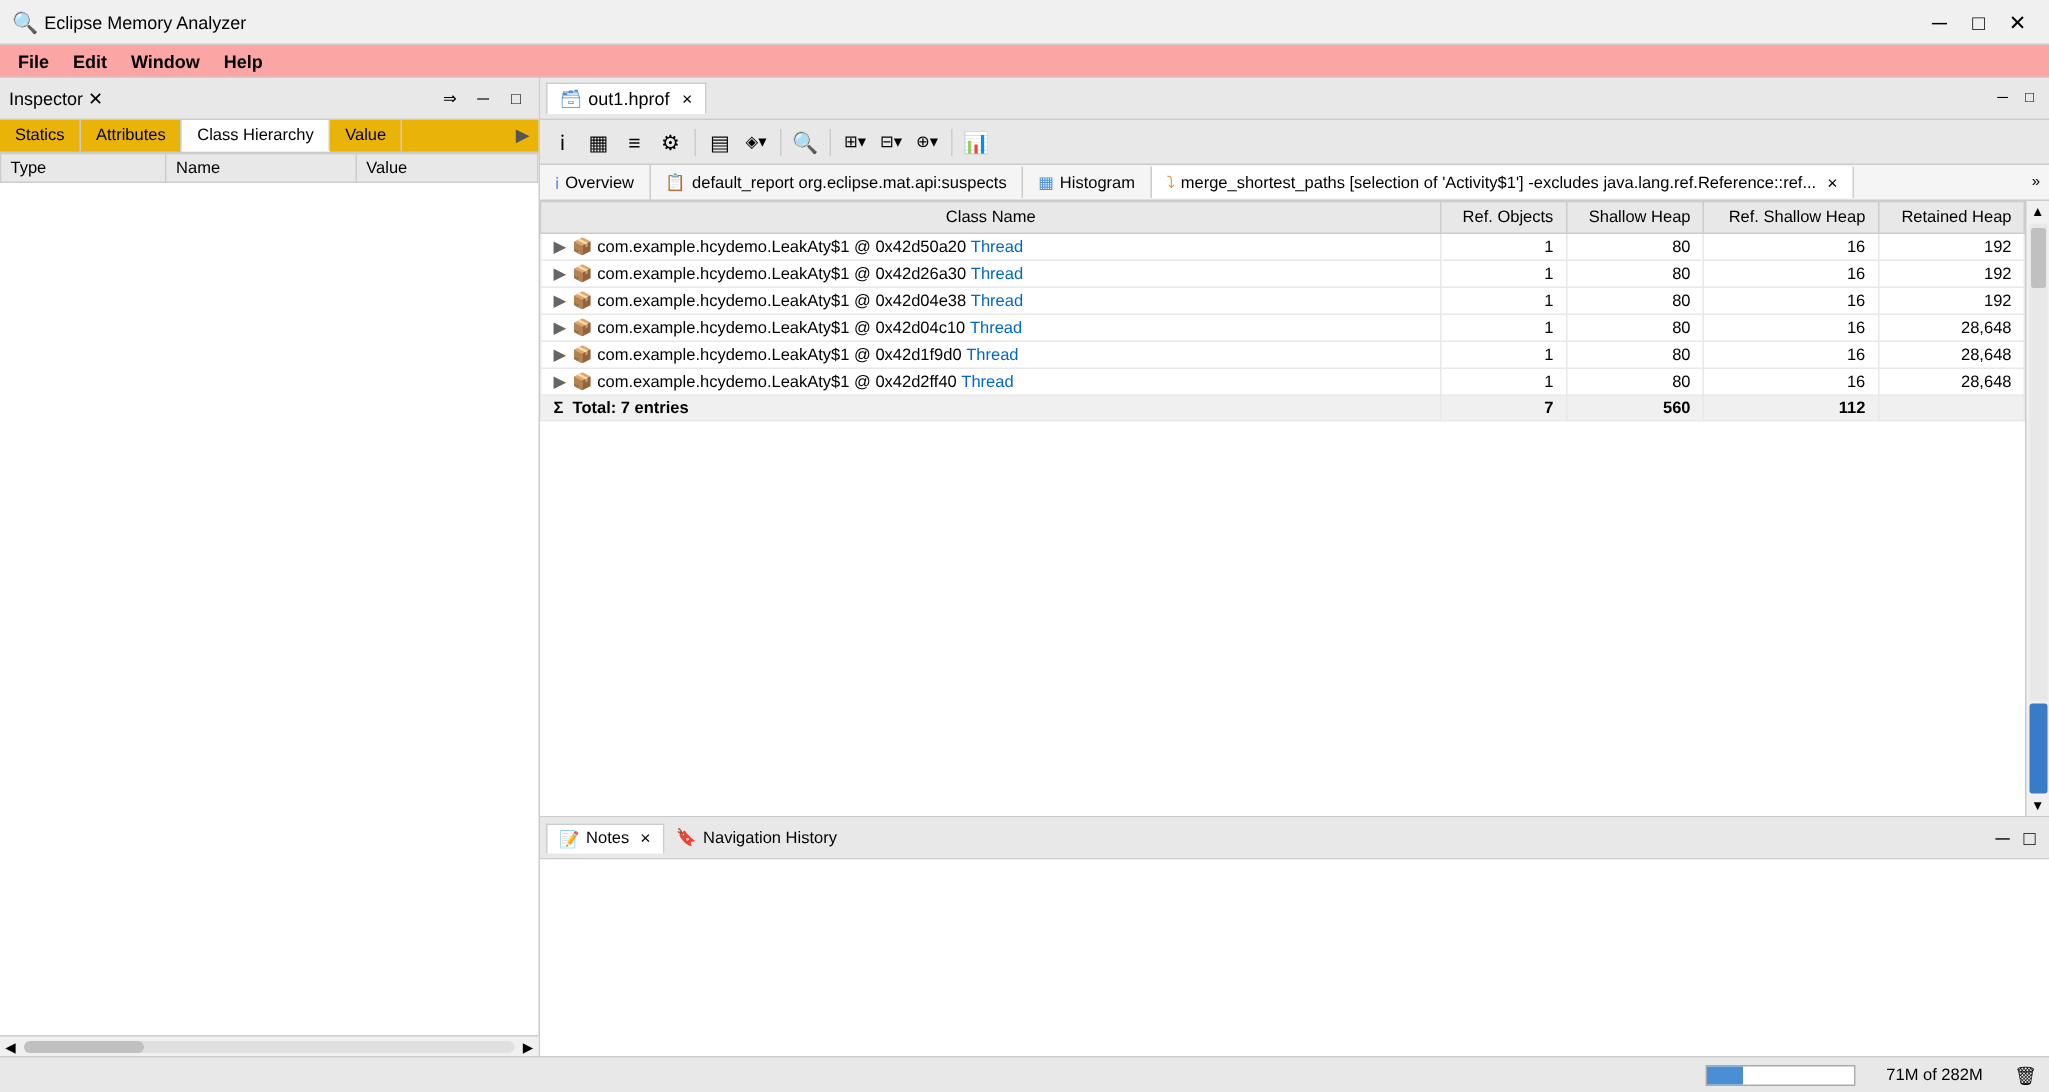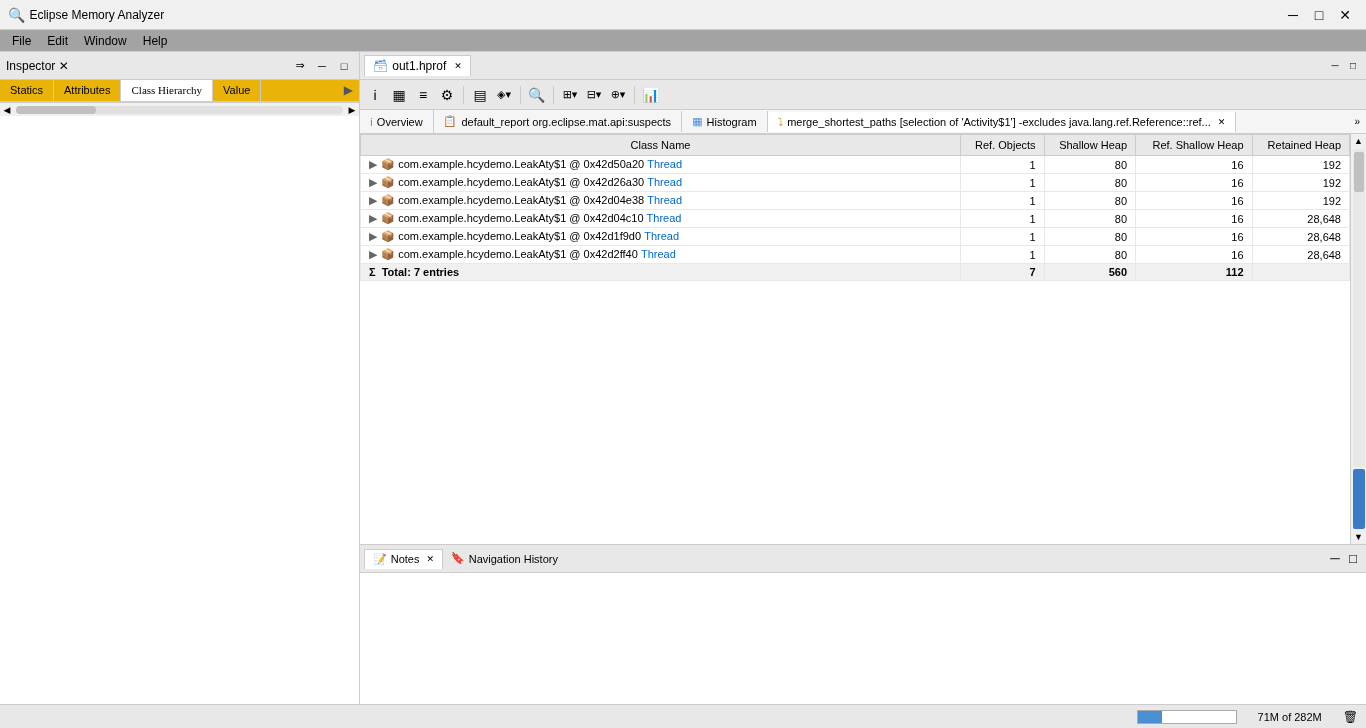--- a/index.html
+++ b/index.html
@@ -3,35 +3,35 @@
   <meta charset="utf-8">
   <style>
     * { box-sizing: border-box; margin: 0; padding: 0; }
     body { font-family: 'Segoe UI', Tahoma, Geneva, Verdana, sans-serif; font-size: 12px; background: #f0f0f0; overflow: hidden; width: 1366px; height: 728px; }
 
     
     #titlebar { background: #f0f0f0; height: 30px; display: flex; align-items: center; padding: 0 8px; border-bottom: 1px solid #ccc; user-select: none; }
     #titlebar .win-btn { width: 26px; height: 20px; border: none; background: transparent; cursor: pointer; font-size: 14px; display: flex; align-items: center; justify-content: center; }
 
     
-    #menubar { background: #a3a3a3; height: 22px; display: flex; align-items: center; padding: 0 4px; border-bottom: 1px solid #ccc; }
+    #menubar { background: #fca5a5; height: 22px; display: flex; align-items: center; padding: 0 4px; border-bottom: 1px solid #ccc; font-weight: bold; }
     #menubar .menu-item { padding: 2px 8px; cursor: pointer; font-size: 12px; }
 
     
     #main { display: flex; flex-direction: column; height: calc(728px - 52px); }
     #content-area { display: flex; flex: 1; overflow: hidden; }
 
     
     #left-panel { width: 360px; display: flex; flex-direction: column; border-right: 1px solid #ccc; background: #fff; }
     #inspector-header { background: #e8e8e8; border-bottom: 1px solid #ccc; padding: 3px 6px; display: flex; align-items: center; justify-content: space-between; height: 28px; }
     #inspector-header .panel-btn { width: 18px; height: 18px; border: none; background: transparent; cursor: pointer; font-size: 11px; display: flex; align-items: center; justify-content: center; }
 
     #inspector-tabs { display: flex; background: #eab308; border-bottom: 1px solid #ccc; }
     #inspector-tabs .tab { padding: 4px 10px; font-size: 11px; cursor: pointer; border-right: 1px solid #ccc; }
-    #inspector-tabs .tab.active { background: #fff; border-bottom: 1px solid #fff; font-family: Liberation Serif, serif; }
+    #inspector-tabs .tab.active { background: #fff; border-bottom: 1px solid #fff; }
 
     #inspector-table { flex: 1; overflow: auto; }
     #inspector-table table { width: 100%; border-collapse: collapse; font-size: 11px; }
     #inspector-table th { background: #e8e8e8; border: 1px solid #ccc; padding: 3px 6px; text-align: left; font-weight: normal; }
 
     
     #right-panel { flex: 1; display: flex; flex-direction: column; overflow: hidden; background: #fff; }
 
     
     #file-tabs { background: #e8e8e8; border-bottom: 1px solid #ccc; display: flex; align-items: center; padding: 0 4px; height: 28px; }
@@ -125,20 +125,33 @@
 
       <div id="inspector-tabs">
         <div class="tab">Statics</div>
         <div class="tab">Attributes</div>
         <div class="tab active">Class Hierarchy</div>
         <div class="tab">Value</div>
         <div style="flex:1;"></div>
         <span style="padding:3px 6px;cursor:pointer;color:#555;">▶</span>
       </div>
 
+      <div id="inspector-table">
+        <table>
+          <thead>
+            <tr>
+              <th>Type</th>
+              <th>Name</th>
+              <th>Value</th>
+            </tr>
+          </thead>
+          <tbody id="inspector-tbody">
+          </tbody>
+        </table>
+      </div>
 
       <div id="left-scrollbar">
         <span class="scroll-arrow">◀</span>
         <div class="scroll-track">
           <div class="scroll-thumb-h"></div>
         </div>
         <span class="scroll-arrow">▶</span>
       </div>
     </div>
 

